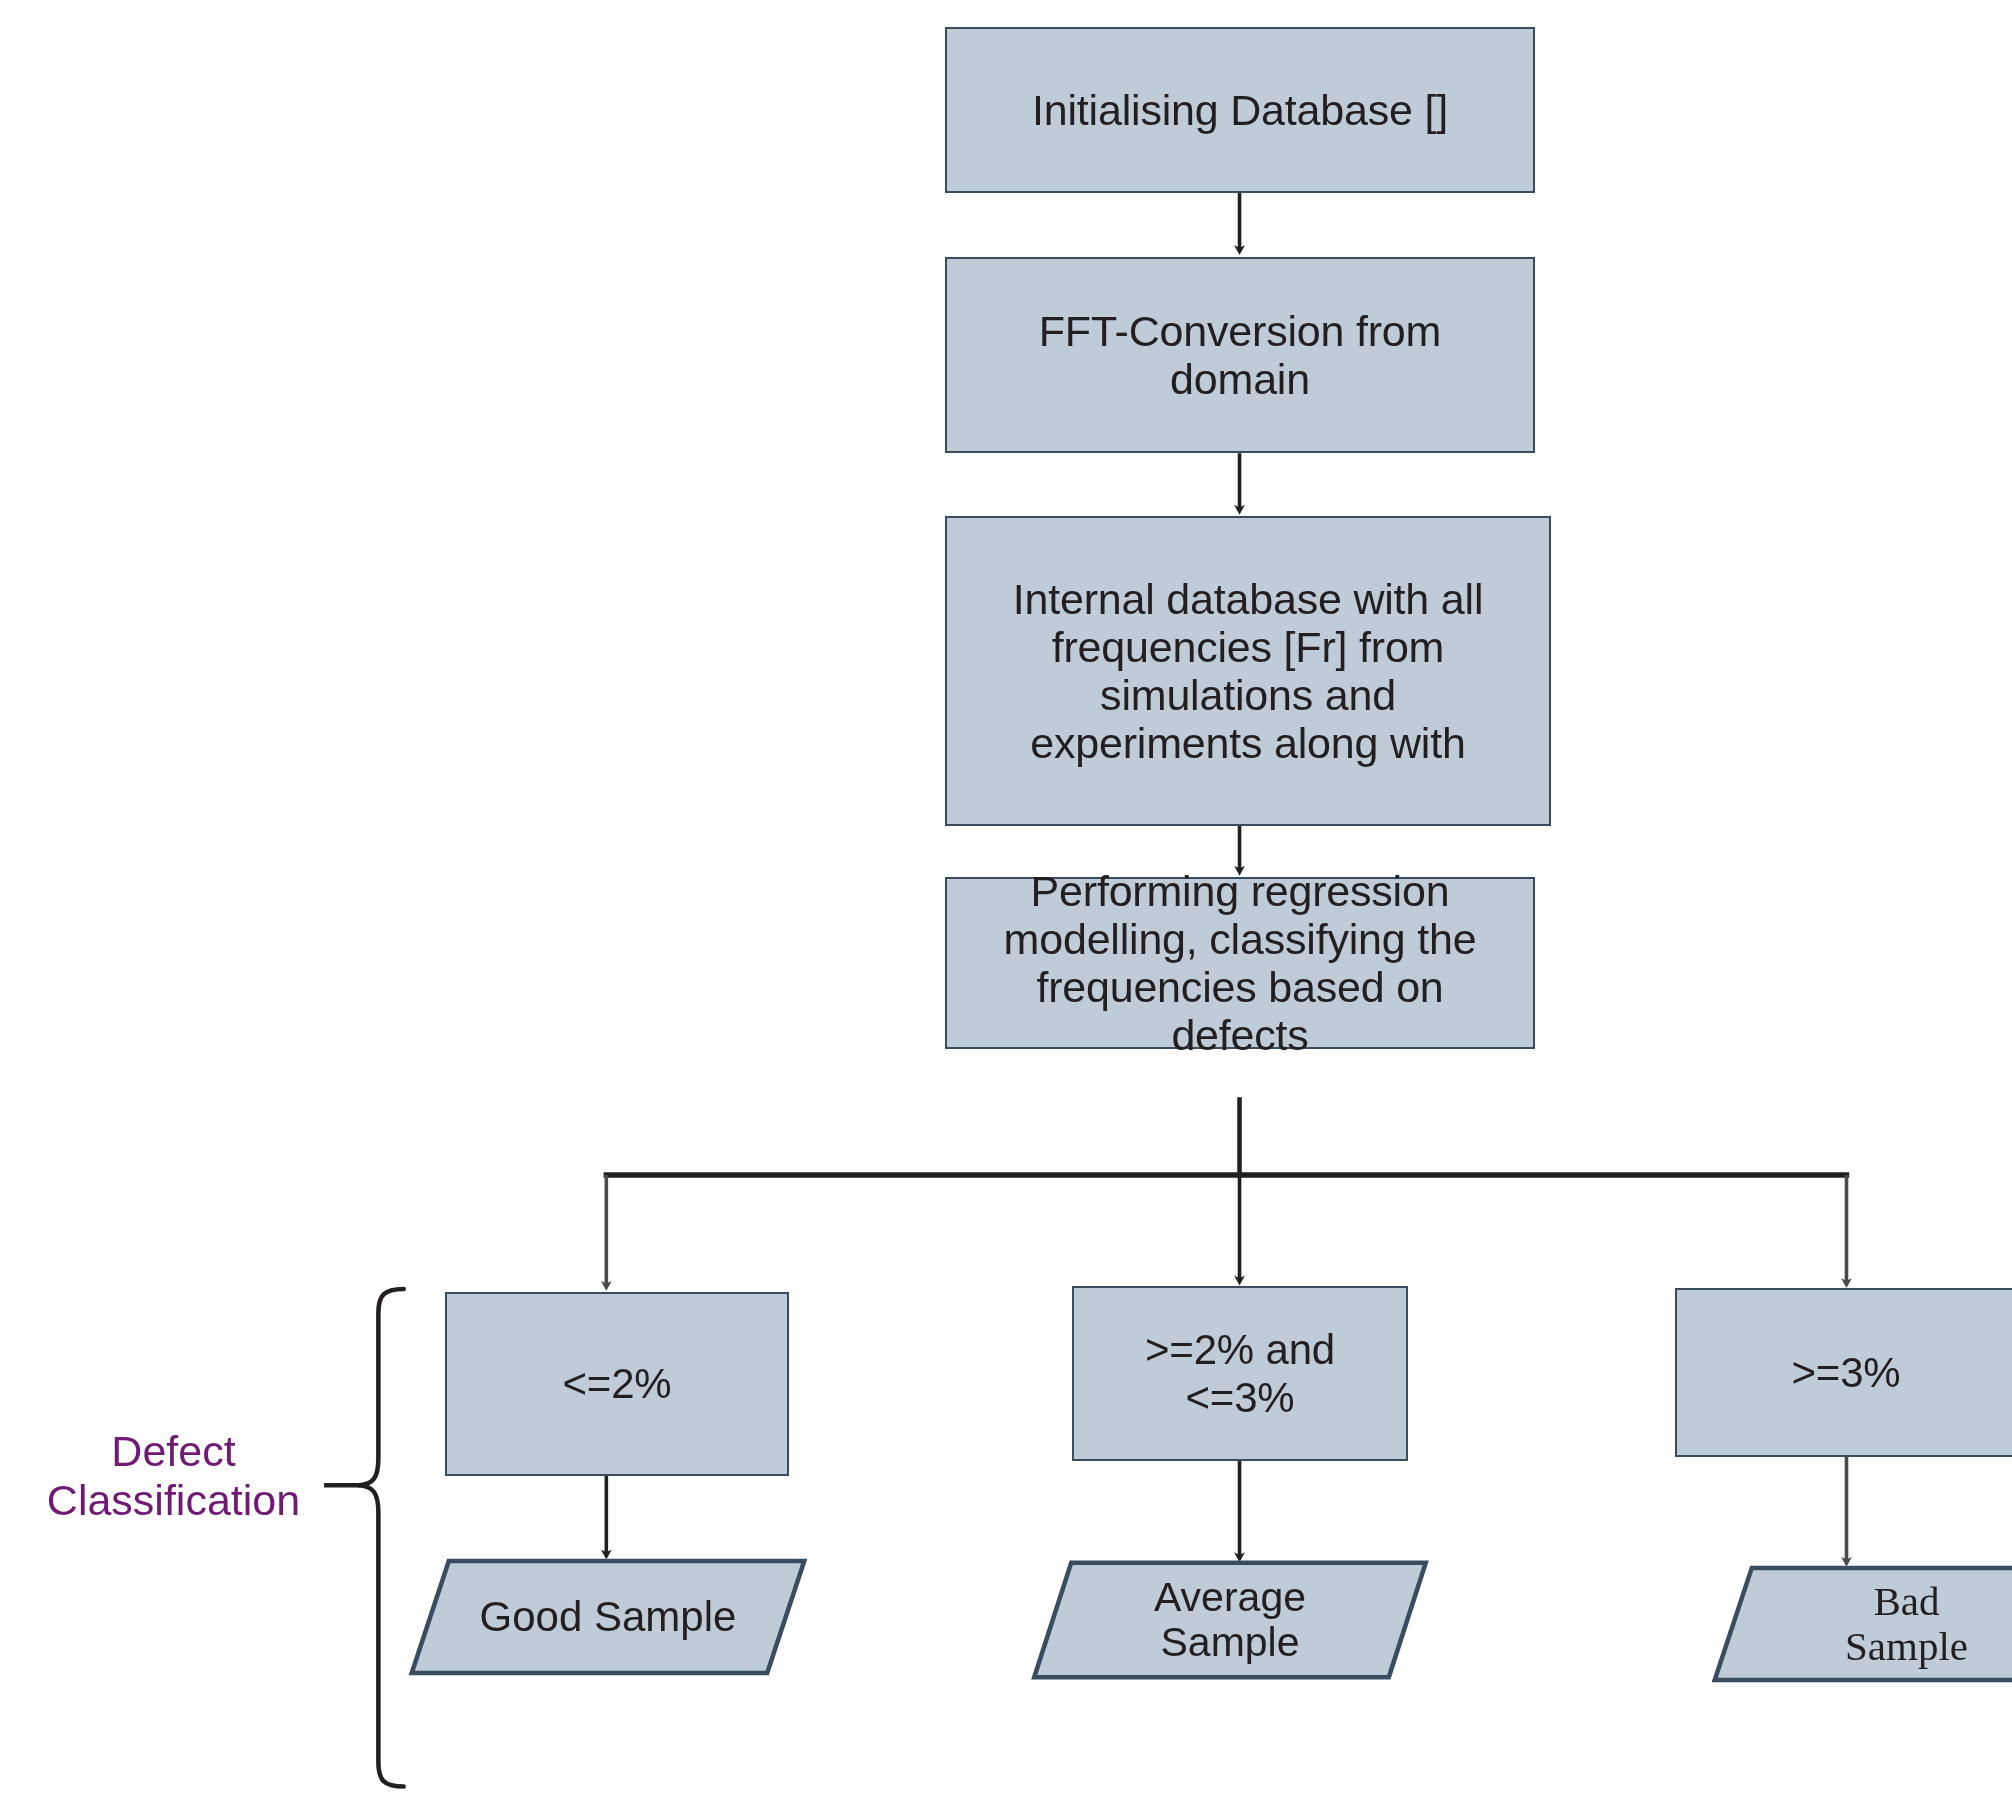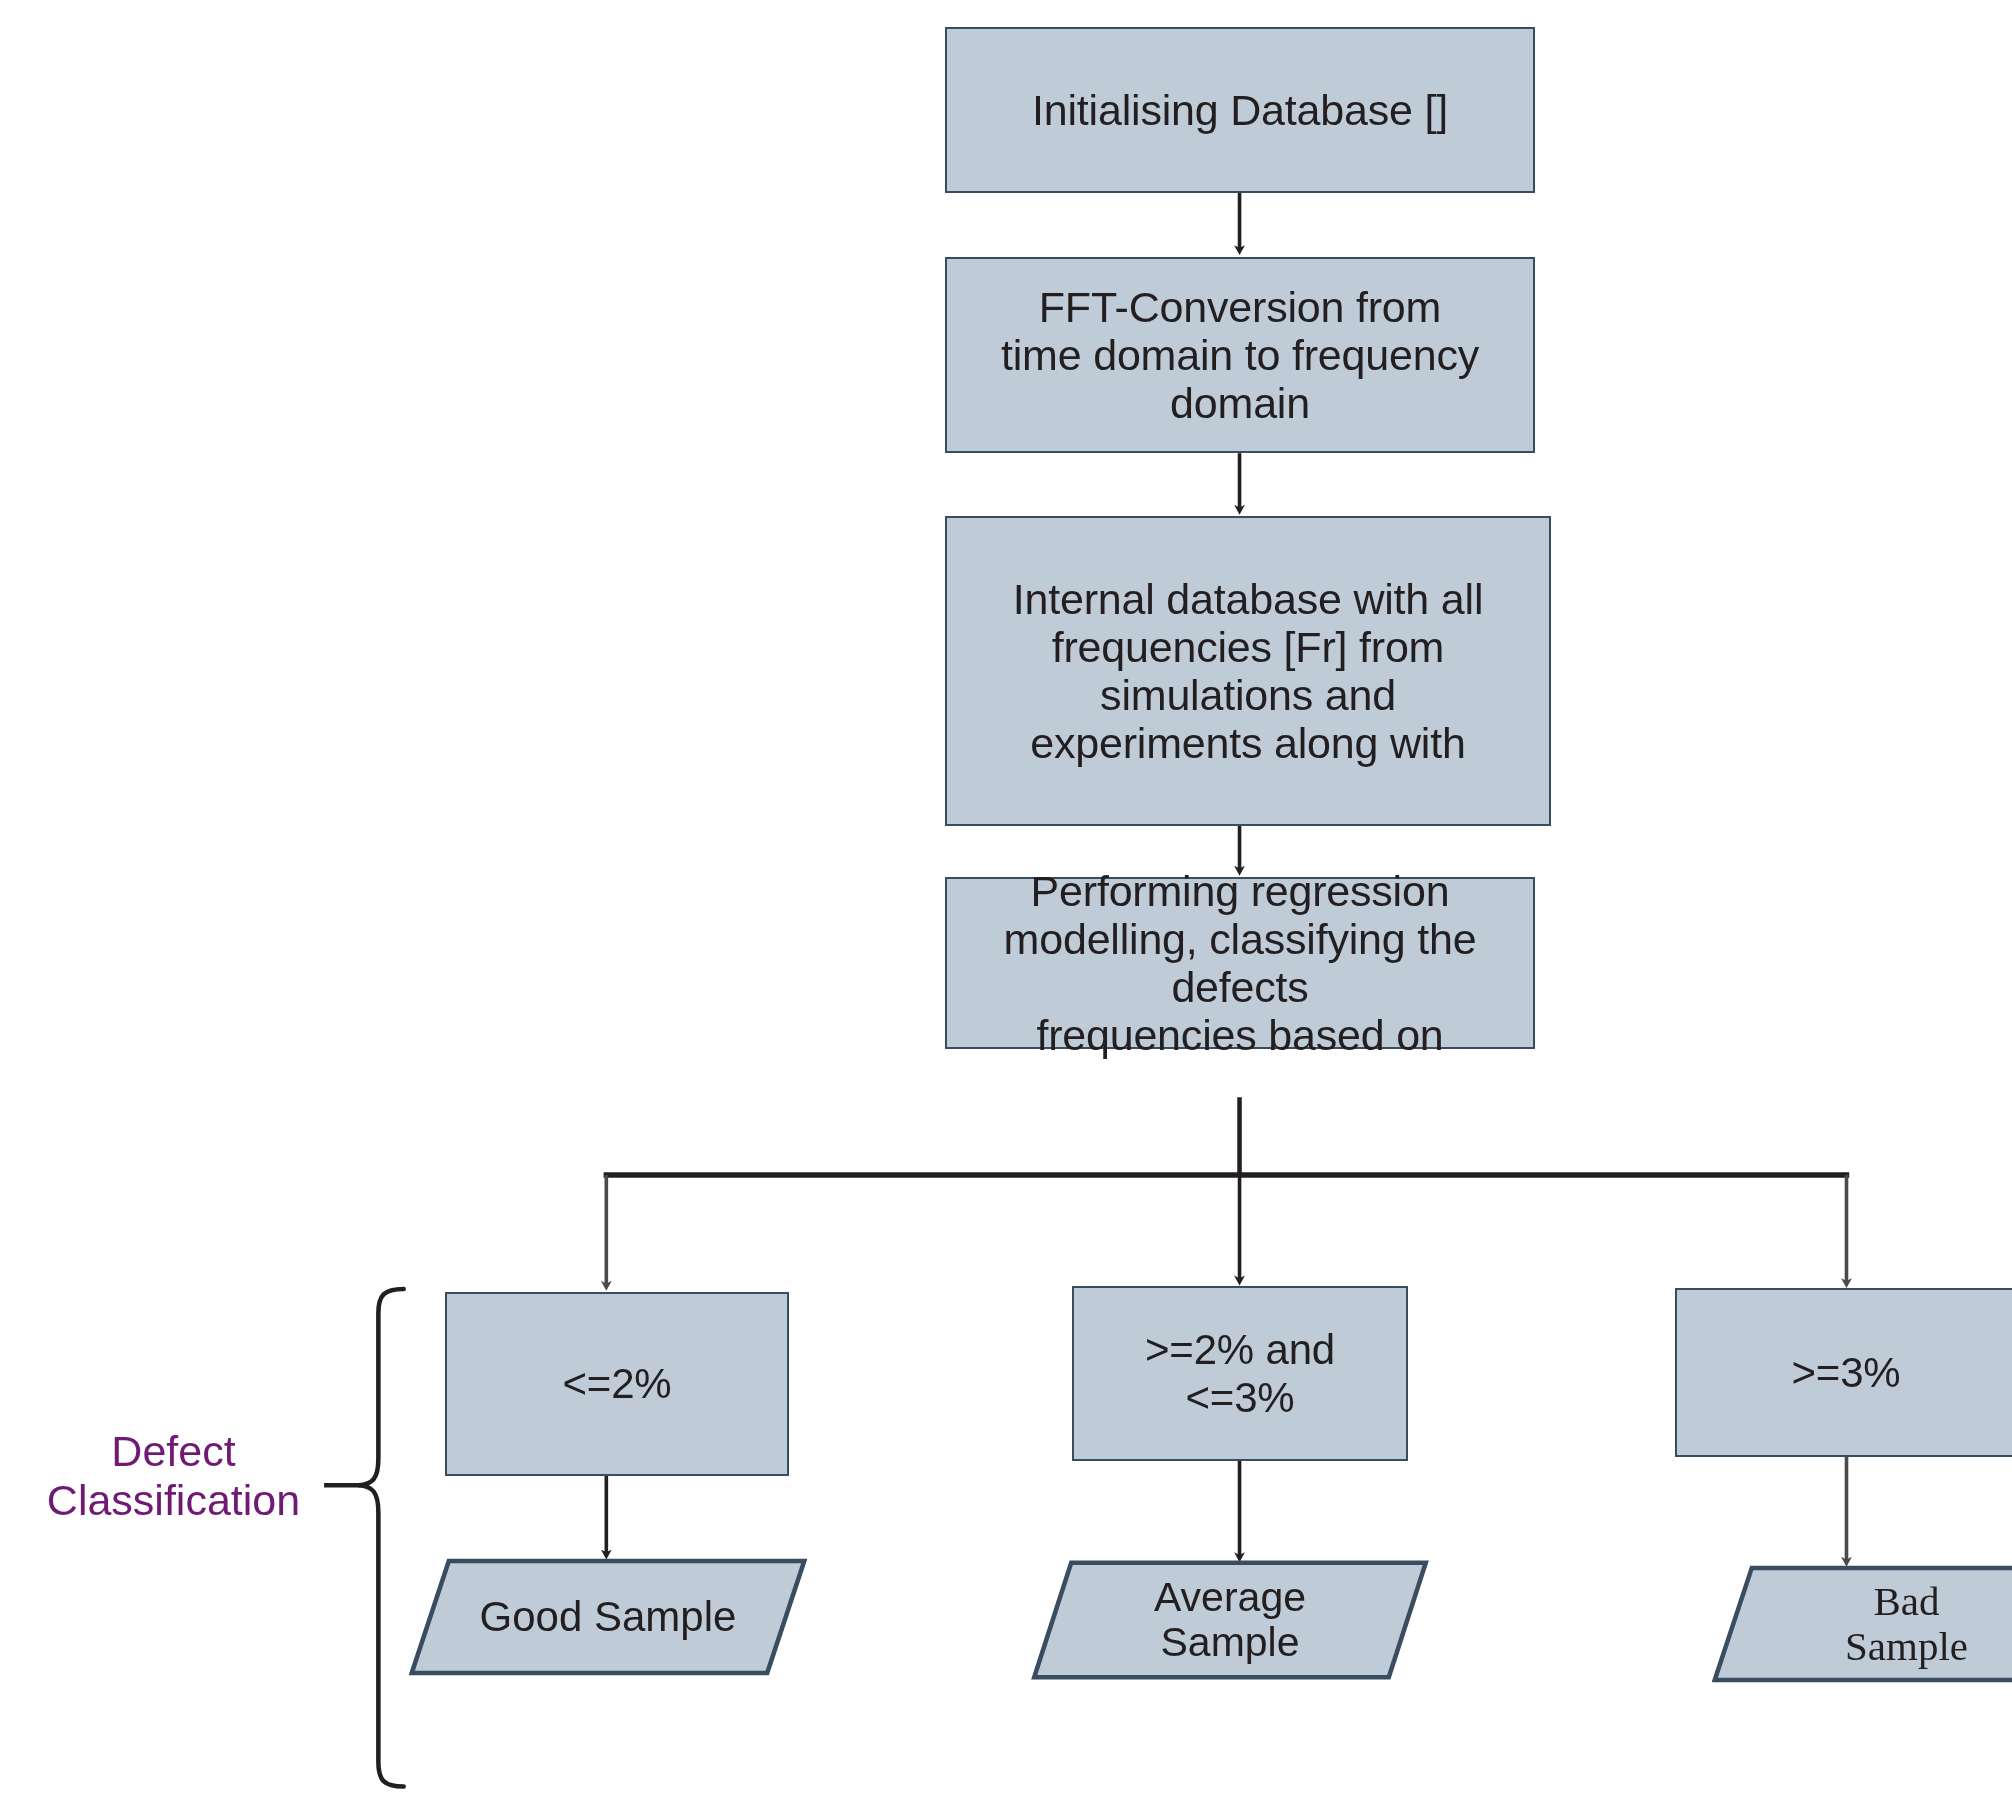--- a/index.html
+++ b/index.html
@@ -120,40 +120,39 @@
     <line x1="336" y1="1642" x2="376" y2="1642" stroke="#231f20" stroke-width="5"></line>
   </svg>
 
   <div class="node proc f48" style="left:925px; top:27px; width:590px; height:166px;">
     <div class="proc-inner">Initialising Database []</div>
   </div>
 
   <div class="node proc f48" style="left:925px; top:257px; width:590px; height:196px;">
     <div class="proc-inner">
       <div>FFT-Conversion from</div>
-      <div>time domain to frequency</div>
       <div>domain</div>
     </div>
   </div>
 
   <div class="node proc f48" style="left:925px; top:516px; width:606px; height:310px;">
     <div class="proc-inner">
       <div>Internal database with all</div>
       <div>frequencies [Fr] from</div>
       <div>simulations and</div>
       <div>experiments along with</div>
     </div>
   </div>
 
   <div class="node proc f48" style="left:925px; top:877px; width:590px; height:172px;">
     <div class="proc-inner">
       <div>Performing regression</div>
       <div>modelling, classifying the</div>
+      <div>frequencies based on</div>
       <div>defects</div>
-      <div>frequencies based on</div>
     </div>
   </div>
 
   <div class="node proc f46" style="left:425px; top:1292px; width:344px; height:184px;">
     <div class="proc-inner">&lt;=2%</div>
   </div>
 
   <div class="node proc f46" style="left:1052px; top:1286px; width:336px; height:175px;">
     <div class="proc-inner">
       <div>&gt;=2% and</div>

